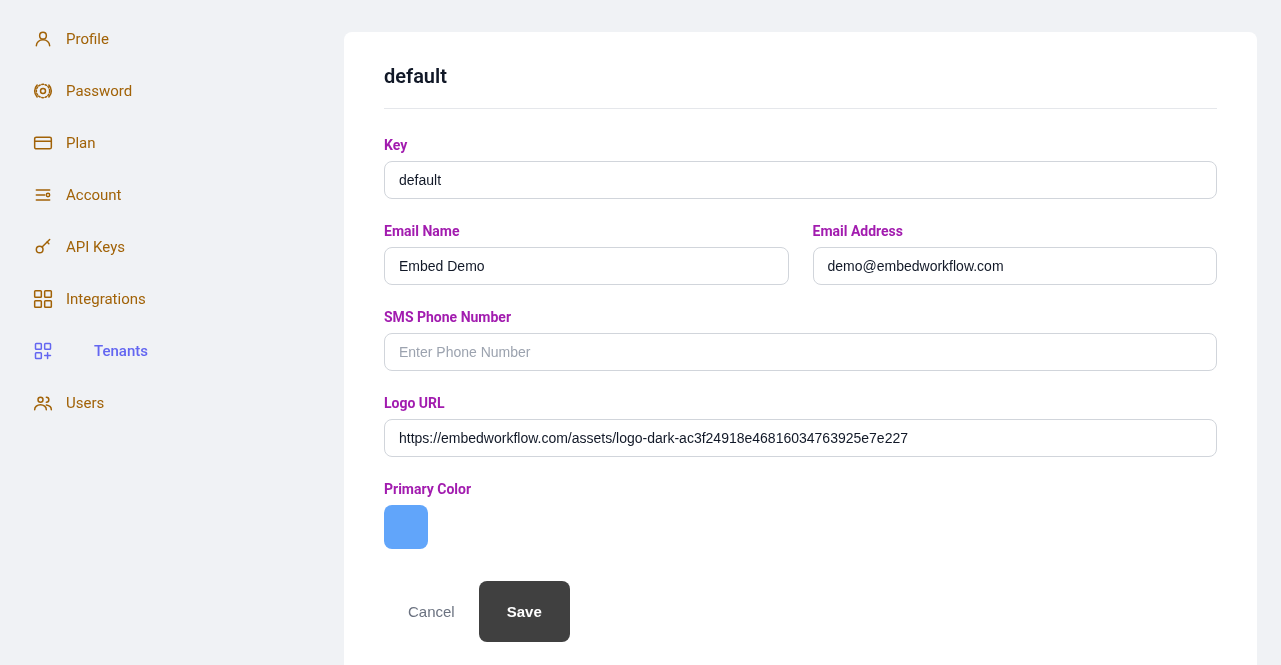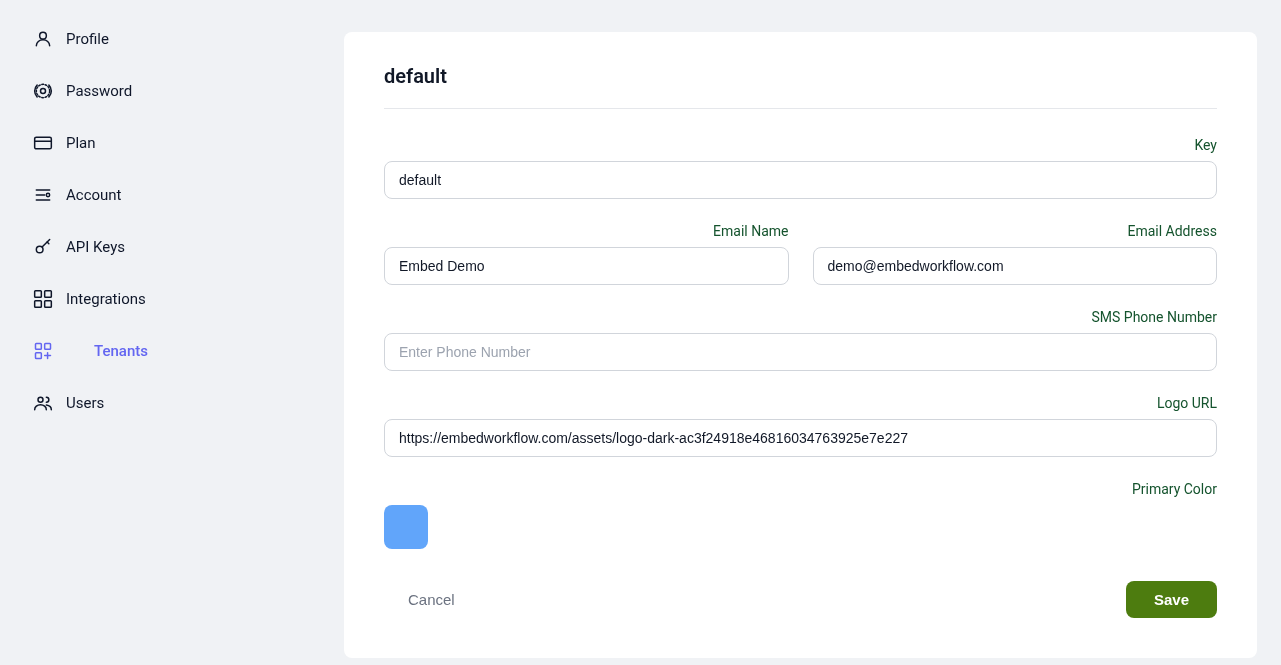--- a/index.html
+++ b/index.html
@@ -18,21 +18,21 @@
       background: #f0f2f5;
       padding: 12px 0;
       flex-shrink: 0;
     }
     .sidebar-item {
       display: flex;
       align-items: center;
       gap: 12px;
       padding: 14px 24px;
       cursor: pointer;
-      color: #0f172a;
+      color: #a16207;
       font-size: 15px;
       border-radius: 8px;
       margin: 2px 8px;
     }
     .sidebar-item.active {
       color: #6366f1;
       font-weight: 500;
       gap: 40px;
     }
     .sidebar-icon {
@@ -72,24 +72,23 @@
       border-bottom: 1px solid #e5e7eb;
     }
 
     .form-section {
       margin-bottom: 24px;
     }
 
     .form-label {
       display: block;
       font-size: 14px;
-      font-weight: 400;
-      color: #14532d;
+      font-weight: 700;
+      color: #a21caf;
       margin-bottom: 8px;
-      text-align: right;
     }
 
     .form-input {
       width: 100%;
       padding: 10px 14px;
       border: 1.5px solid #d1d5db;
       border-radius: 8px;
       font-size: 14px;
       color: #111827;
       background: #fff;
@@ -120,46 +119,44 @@
       width: 44px;
       height: 44px;
       border-radius: 8px;
       flex-shrink: 0;
       cursor: pointer;
       border: none;
     }
 
     .form-actions {
       display: flex;
-      justify-content: space-between;
-      gap: 12px;
+      justify-content: flex-start;
       margin-top: 32px;
     }
 
     .btn-cancel {
       padding: 10px 24px;
       background: transparent;
       border: none;
       border-radius: 8px;
       font-size: 15px;
       color: #6b7280;
       cursor: pointer;
       font-weight: 500;
     }
 
     .btn-save {
-      padding: 10px 28px;
-      background: #4d7c0f;
+      padding: 22px 28px;
+      background: #404040;
       border: none;
       border-radius: 8px;
       font-size: 15px;
       color: #fff;
       cursor: pointer;
       font-weight: 600;
-      margin-left: 40px;
     }
 
     svg { display: block; }
   </style>
 </head>
 <body>
 
 <nav class="sidebar">
 
   <div class="sidebar-item">

